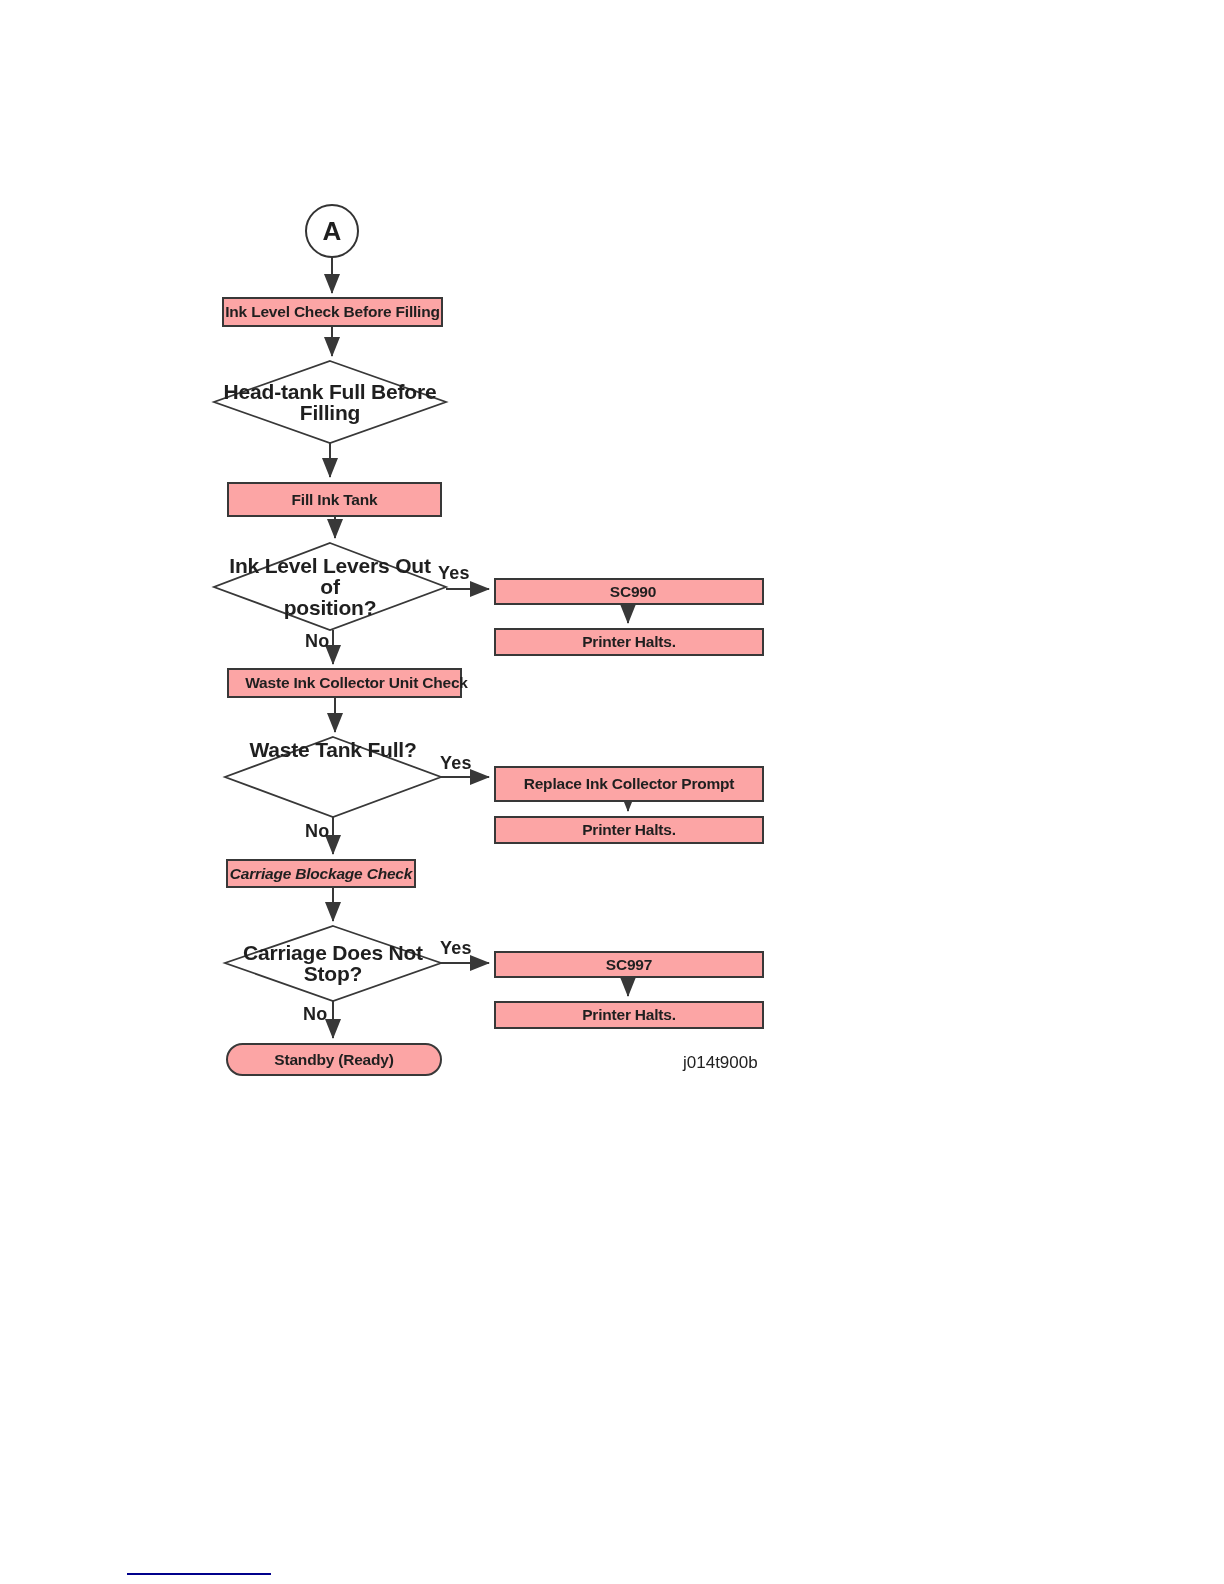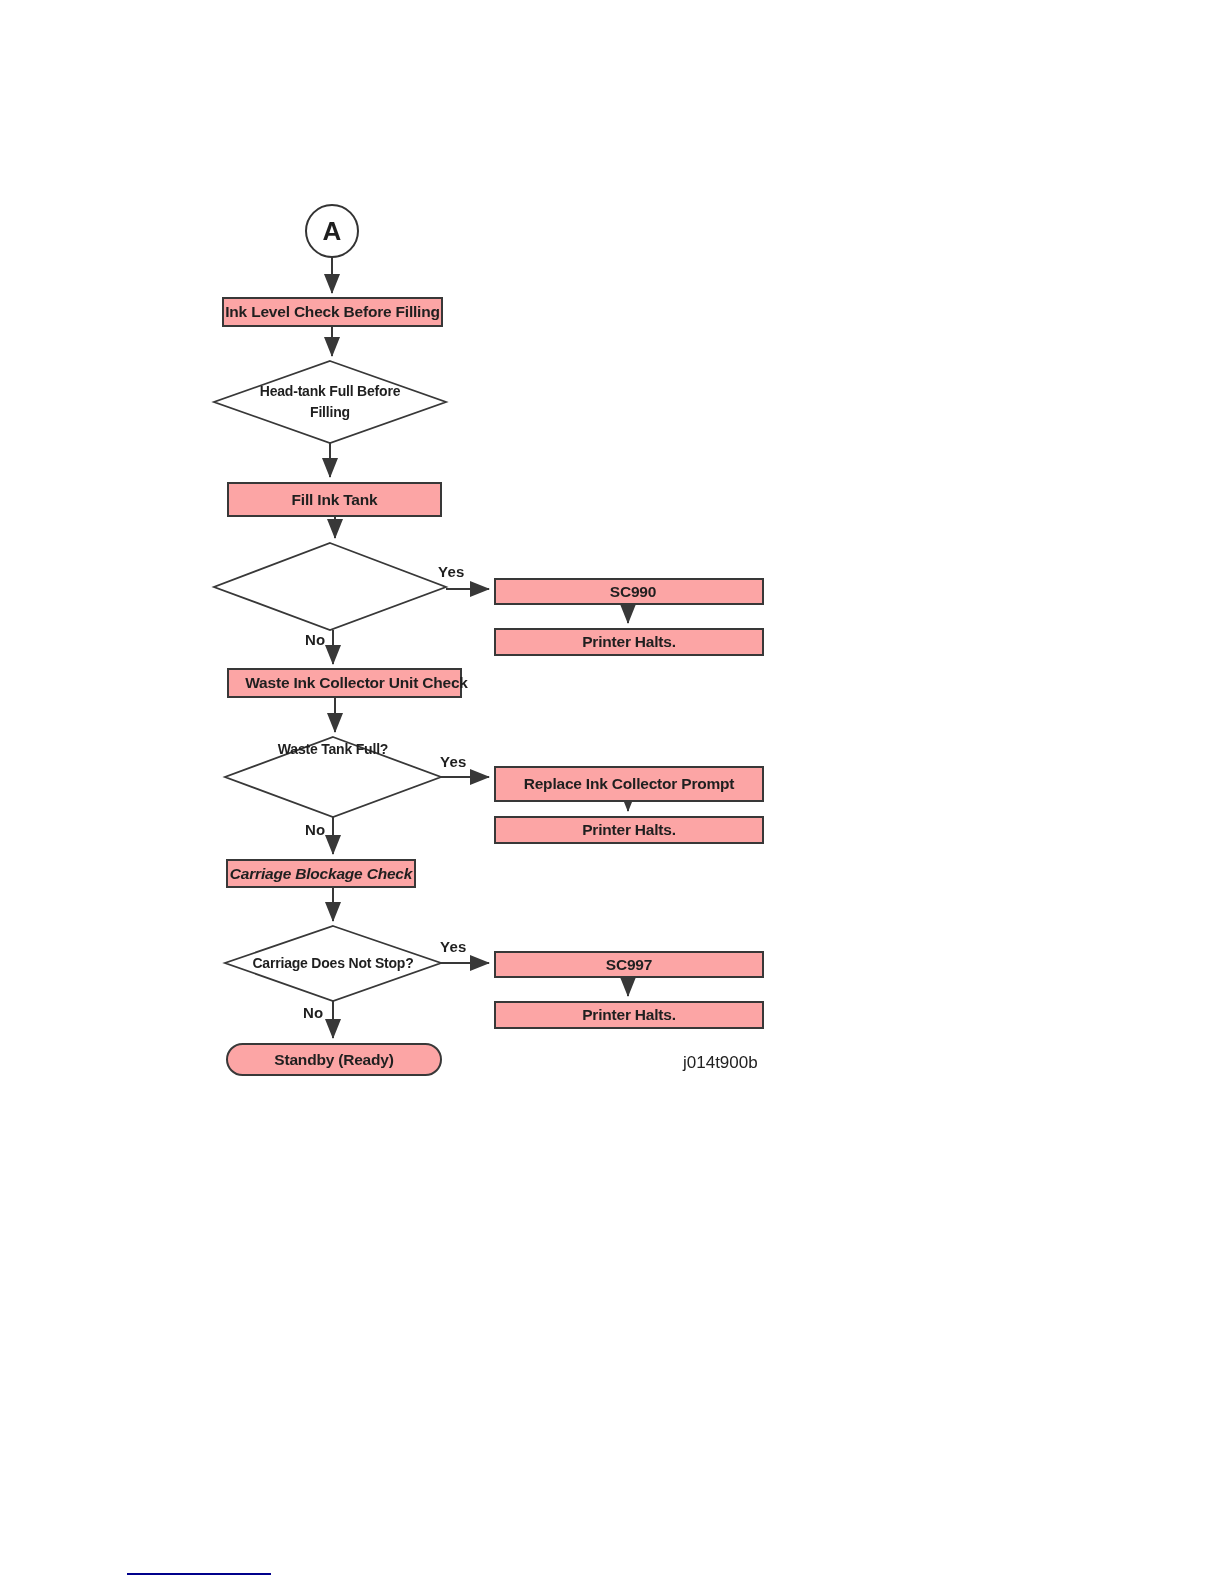--- a/index.html
+++ b/index.html
@@ -51,29 +51,29 @@
     font-size: 26px;
     font-weight: 700;
   }
   .diamond-label {
     position: absolute;
     display: flex;
     flex-direction: column;
     align-items: center;
     justify-content: center;
     text-align: center;
-    font-size: 14px;
+    font-size: 21px;
     font-weight: 700;
     letter-spacing: -0.2px;
     line-height: 21px;
     pointer-events: none;
   }
   .branch-label {
     position: absolute;
-    font-size: 15px;
+    font-size: 18px;
     font-weight: 700;
     letter-spacing: 0.2px;
   }
   .figure-code {
     position: absolute;
     left: 683px;
     top: 1053px;
     width: 80px;
     font-size: 17px;
     font-weight: 400;
@@ -174,20 +174,24 @@
   </div>
   <div class="node-box" style="left:494px; top:1001px; width:270px; height:28px;">
     <span>Printer Halts.</span>
   </div>
 
   <div class="diamond-label" style="left:220px; top:372px; width:220px; height:60px;">
     <span>Head-tank Full Before</span>
     <span>Filling</span>
   </div>
 
+  <div class="diamond-label" style="left:220px; top:556px; width:220px; height:60px;">
+    <span>Ink Level Levers Out of</span>
+    <span>position?</span>
+  </div>
 
   <div class="diamond-label" style="left:223px; top:738px; width:220px; height:22px;justify-content:center;">
     <span>Waste Tank Full?</span>
   </div>
 
   <div class="diamond-label" style="left:223px; top:952px; width:220px; height:22px;">
     <span>Carriage Does Not Stop?</span>
   </div>
 
   <div class="branch-label" style="left:438px; top:563px;">Yes</div>

